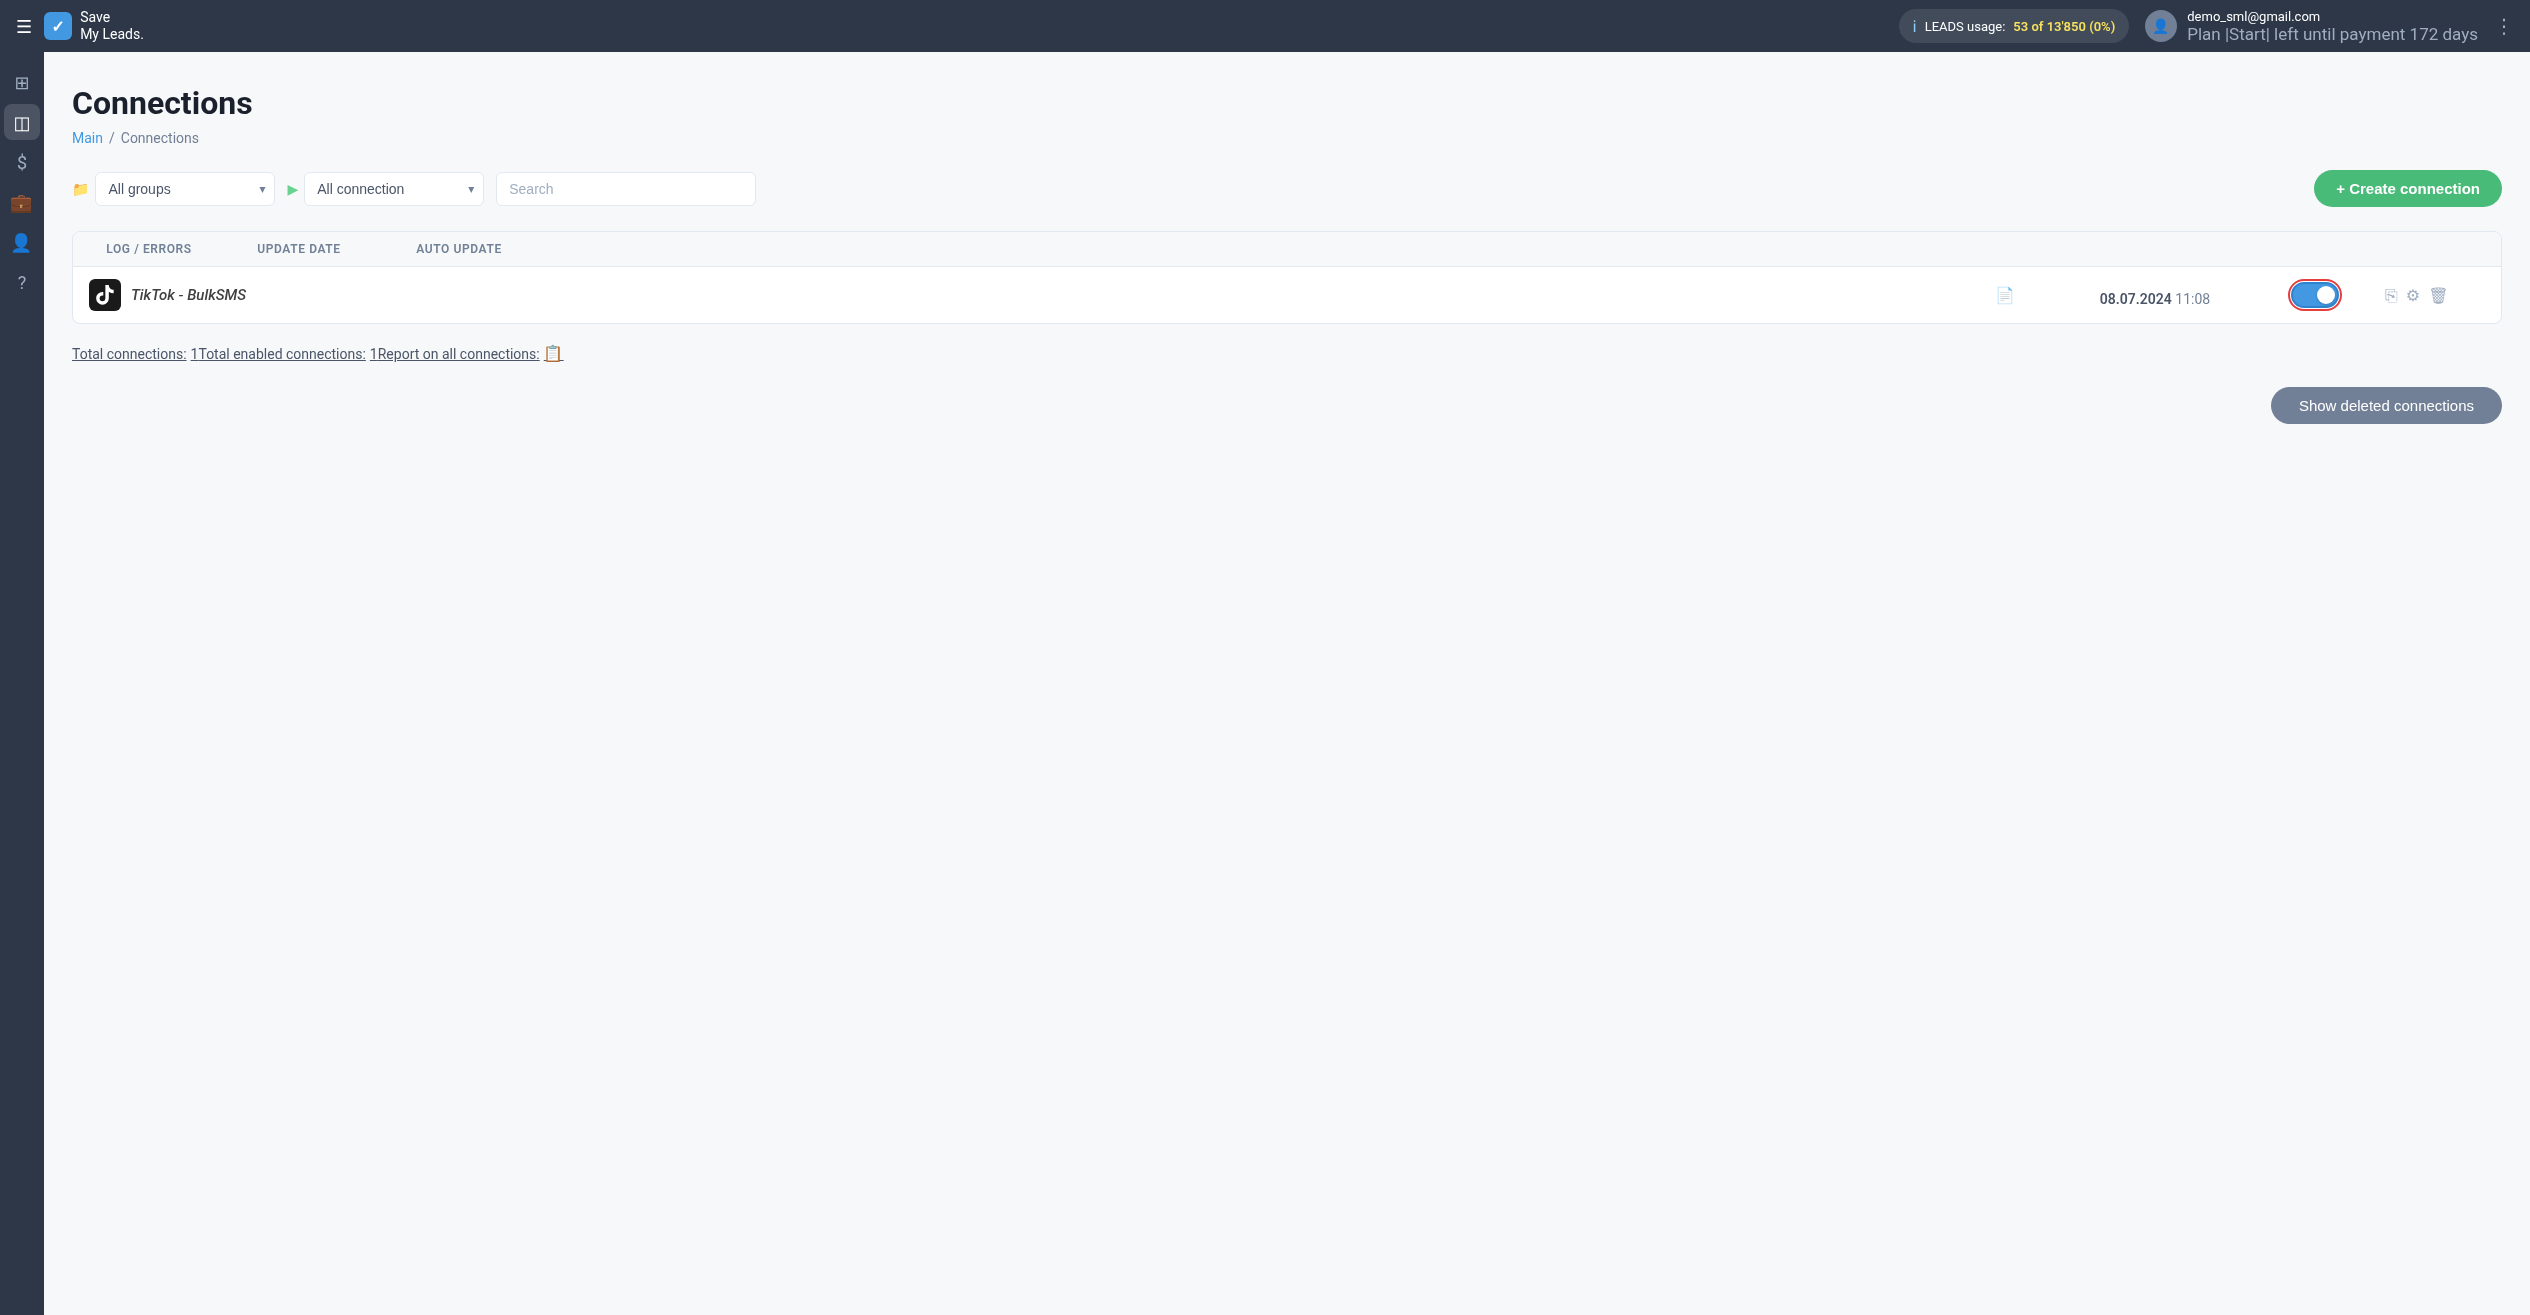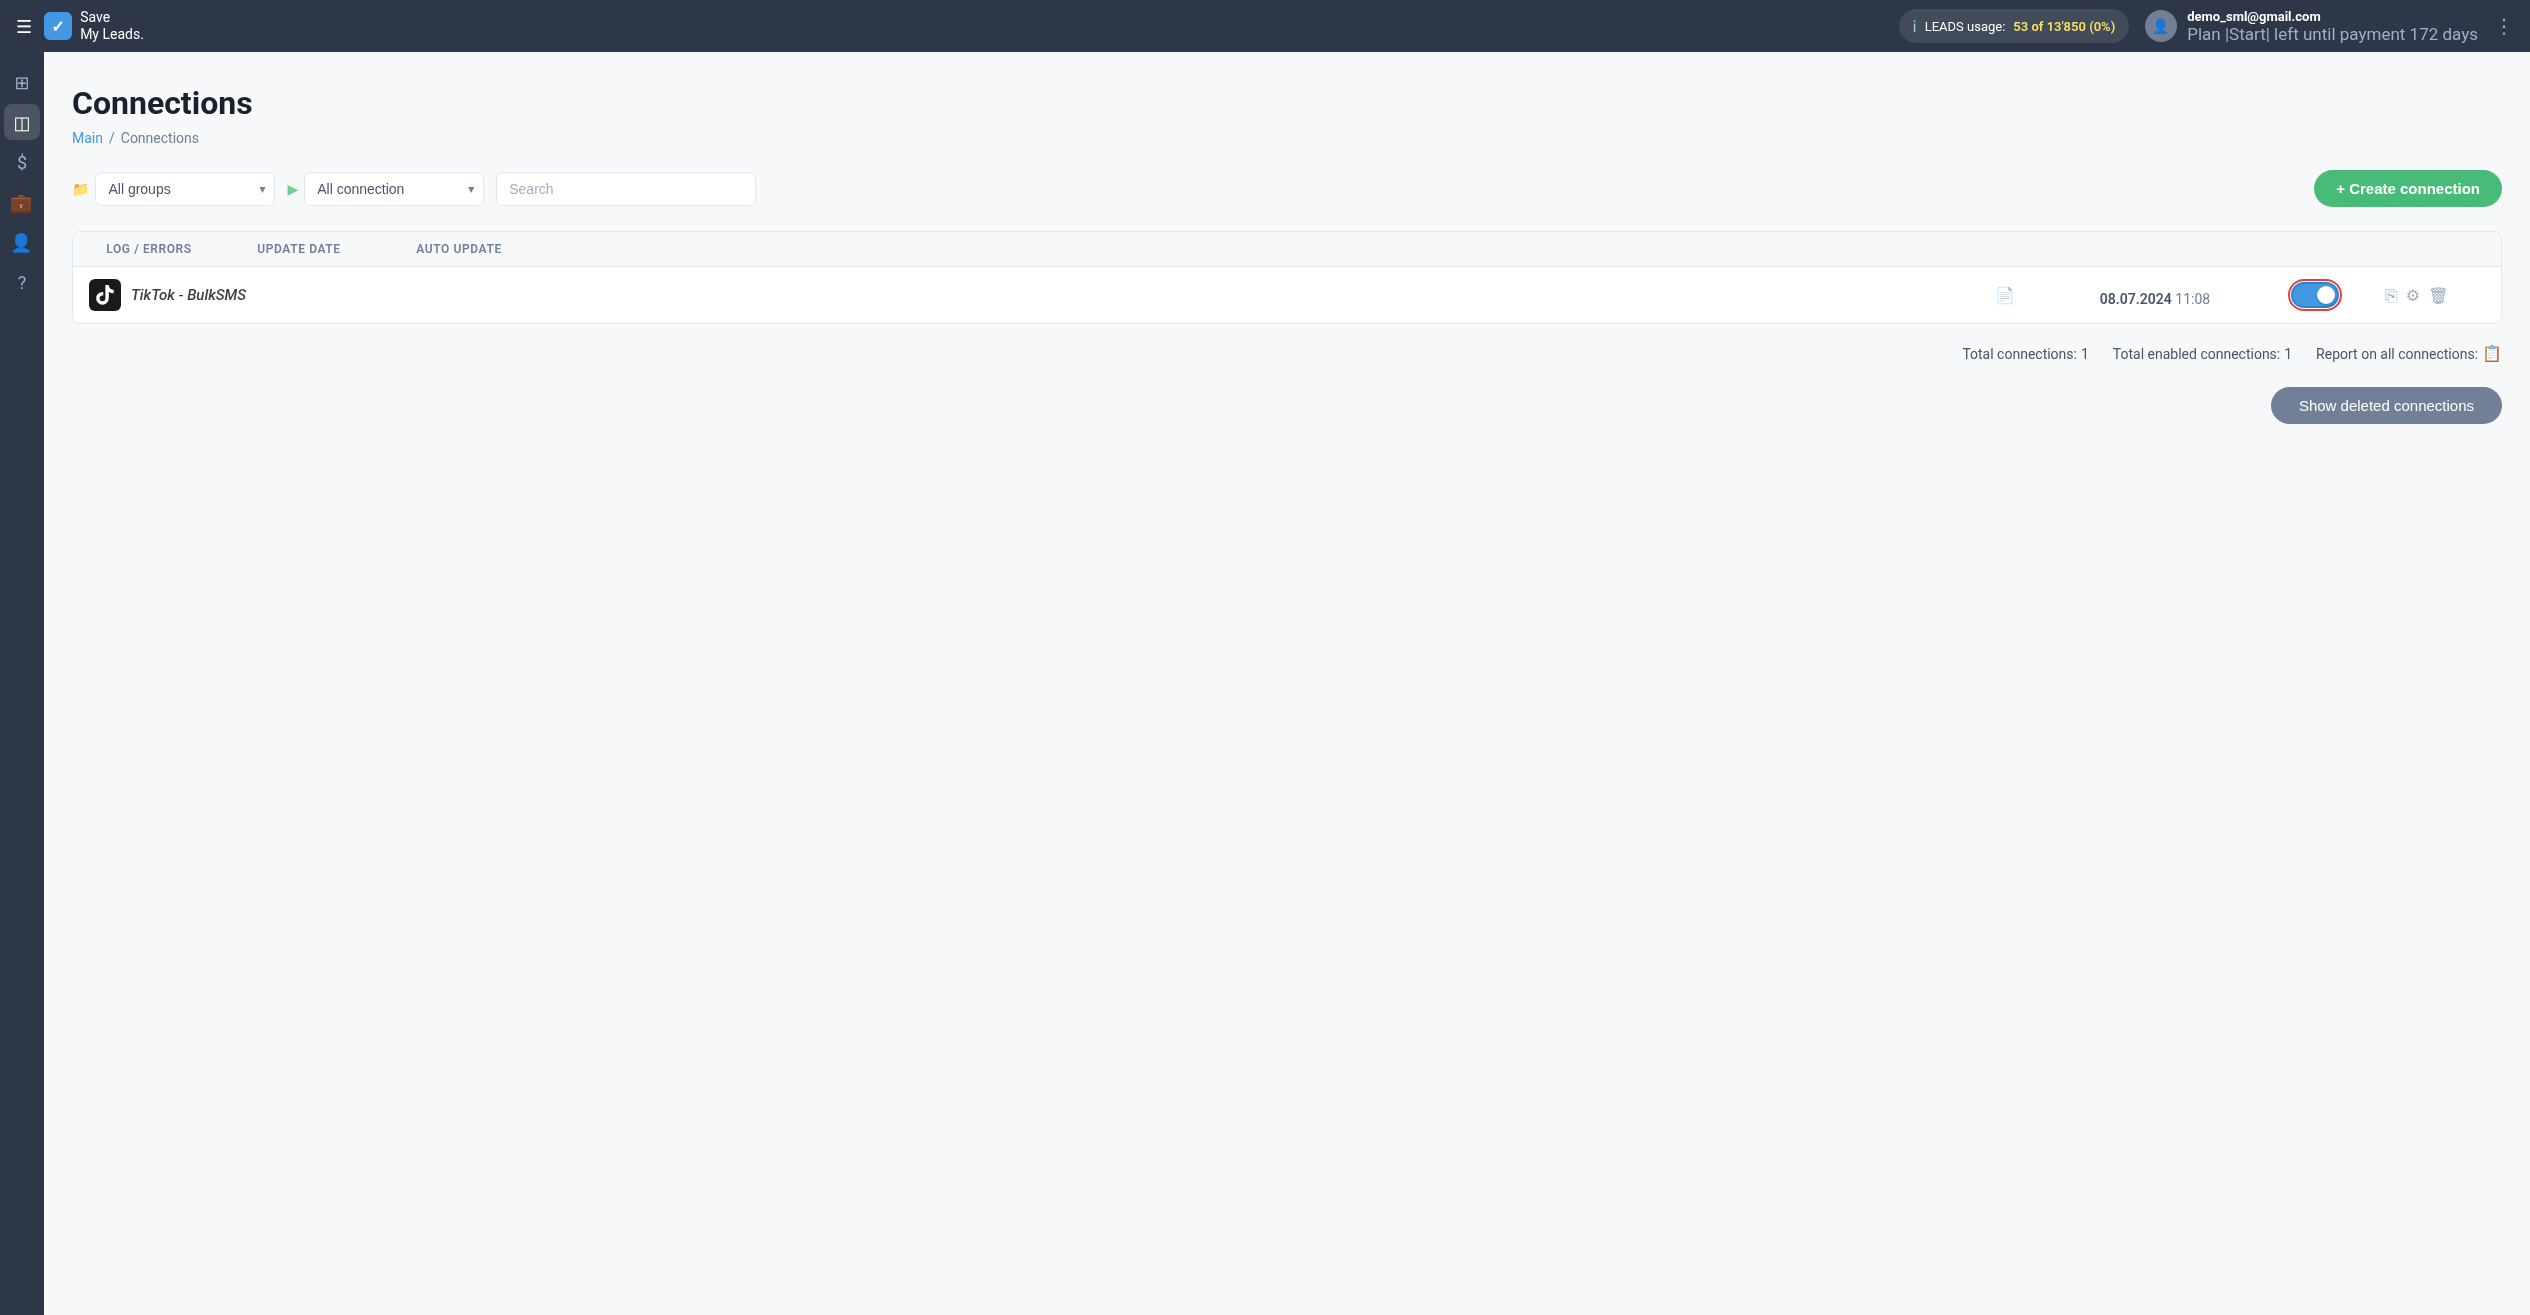--- a/index.html
+++ b/index.html
@@ -40,21 +40,21 @@
     }
     .leads-usage-info { font-size: 16px; color: #90cdf4; }
     .leads-usage-number { color: #f6e05e; font-weight: 600; }
     .user-info { display: flex; align-items: center; gap: 10px; color: #fff; }
     .user-avatar {
       width: 32px; height: 32px; background: #718096;
       border-radius: 50%; display: flex; align-items: center; justify-content: center;
       font-size: 14px; color: #fff;
     }
     .user-details { font-size: 13px; }
-    .user-email { font-weight: 700; display: block; }
+    .user-email { font-weight: 400; display: block; }
     .user-plan { color: #a0aec0; font-size: 17px; }
     .topnav-dots { color: #a0aec0; font-size: 20px; cursor: pointer; }
 
     
     .layout { display: flex; flex: 1; overflow: hidden; }
 
     
     .sidebar {
       width: 44px;
       background: #2d3748;
@@ -246,25 +246,25 @@
       top: -3px; left: -3px; right: -3px; bottom: -3px;
       border: 2px solid #e53e3e;
       border-radius: 16px;
     }
 
     .col-actions-cell { width: 100px; display: flex; gap: 8px; align-items: center; }
     .action-icon { color: #a0aec0; cursor: pointer; font-size: 16px; }
 
     
     .stats-row {
-      display: flex; align-items: center; justify-content: flex-end;
-      gap: 24px;
+      display: flex; align-items: center; justify-content: flex-start;
       padding: 20px 0 16px;
       font-size: 14px;
       color: #4a5568;
+      text-decoration: underline;
     }
     .stat-item { display: flex; align-items: center; gap: 4px; }
     .report-icon { font-size: 16px; color: #718096; cursor: pointer; }
 
     
     .show-deleted-wrapper { display: flex; justify-content: flex-end; padding: 8px 0 24px; }
     .show-deleted-btn {
       background: #718096;
       color: #fff;
       border: none;

